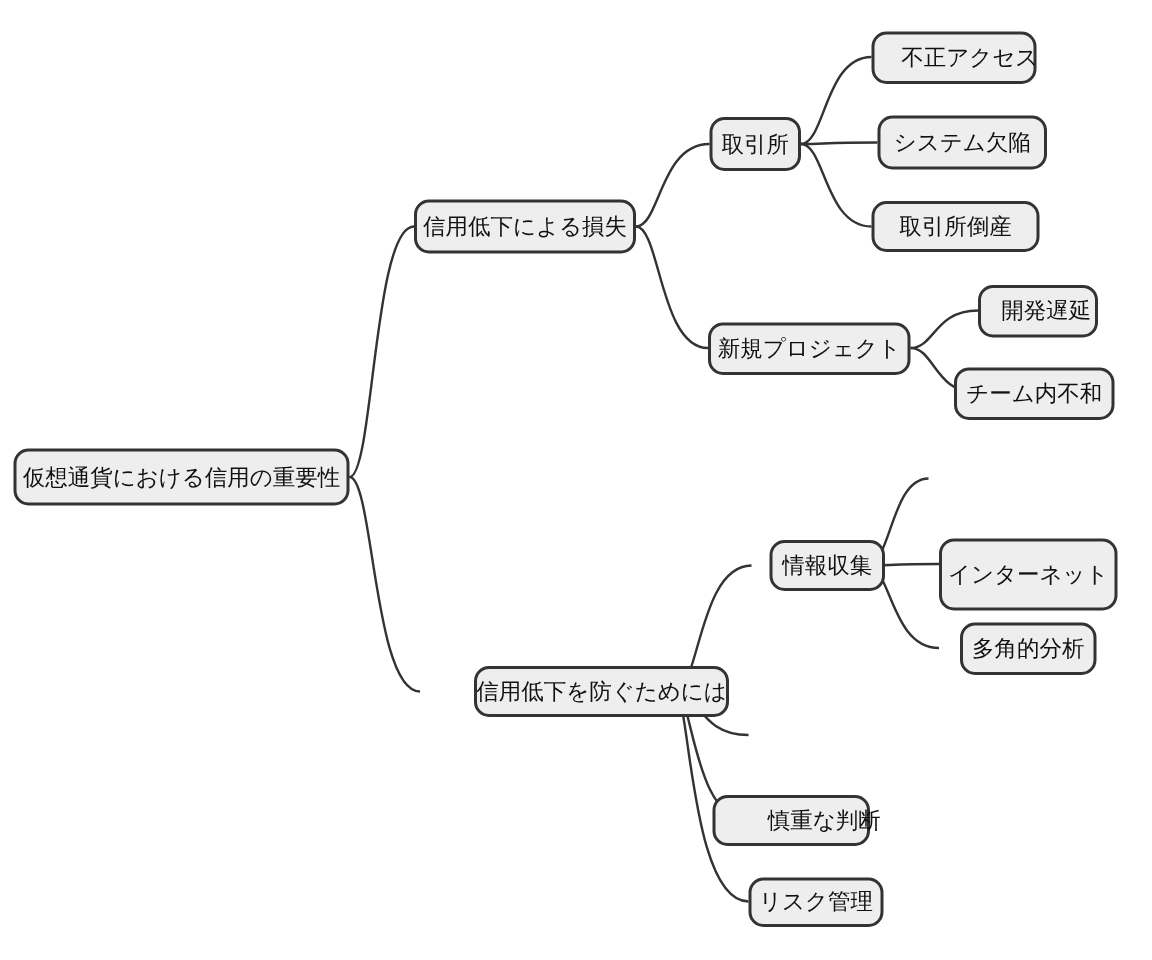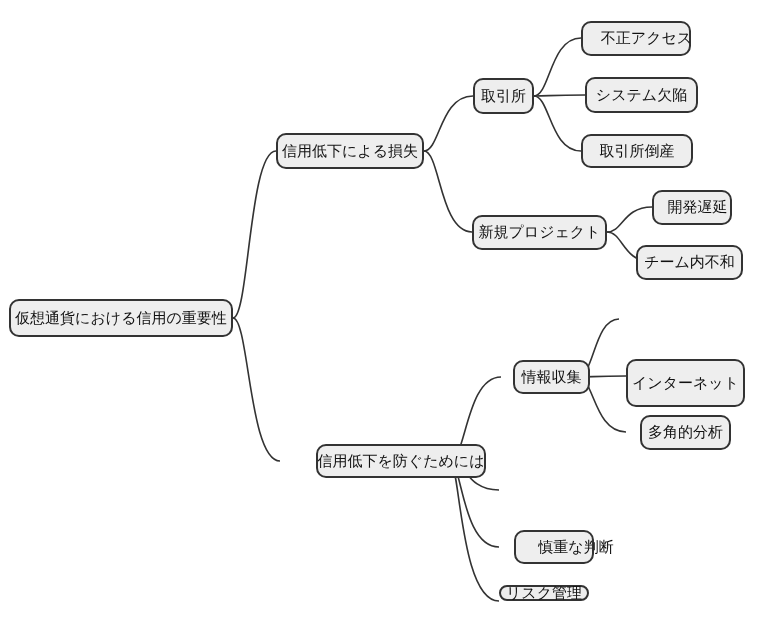--- a/index.html
+++ b/index.html
@@ -48,22 +48,22 @@
   .n-bankrupt    { left: 581px; top: 134px; width:  112px; height: 34px; }
   .n-newproj     { left: 472px; top: 215px; width: 135px; height: 35px; }
   .n-devdelay    { left: 652px; top: 190px; width:  80px; height: 35px; padding-left: 11px; }
   .n-teamdiscord { left: 636px; top: 245px; width: 107px; height: 35px; }
   .n-b2          { left: 293px; top: 444px; width: 170px; height: 34px; margin-left: 23px; }
   .n-infogather  { left: 513px; top: 360px; width:  77px; height: 34px; }
   .n-news        { left: 619px; top: 302px; width:  82px; height: 35px; }
   .n-internet    { left: 626px; top: 359px; width: 119px; height: 48px; }
   .n-analysis    { left: 640px; top: 415px; width:  91px; height: 35px; }
   .n-verify      { left: 499px; top: 473px; width: 148px; height: 34px; }
-  .n-careful     { left: 514px; top: 530px; width:  80px; height: 34px; padding-left: 44px; }
-  .n-risk        { left: 499px; top: 585px; width:  90px; height: 16px; }
+  .n-careful     { left: 475px; top: 530px; width:  105px; height: 34px; padding-left: 44px; }
+  .n-risk        { left: 499px; top: 585px; width:  90px; height: 33px; }
 </style>
 </head>
 <body>
 
 <div id="canvas">
 
   <svg id="edges" viewBox="0 0 768 640" xmlns="http://www.w3.org/2000/svg">
     <path class="edge" d="M 233 318 C 249 318, 249 151, 276 151"></path>
     <path class="edge" d="M 233 318 C 249 318, 249 461, 280 461"></path>
     <path class="edge" d="M 424 151 C 440 151, 440 96, 473 96"></path>

